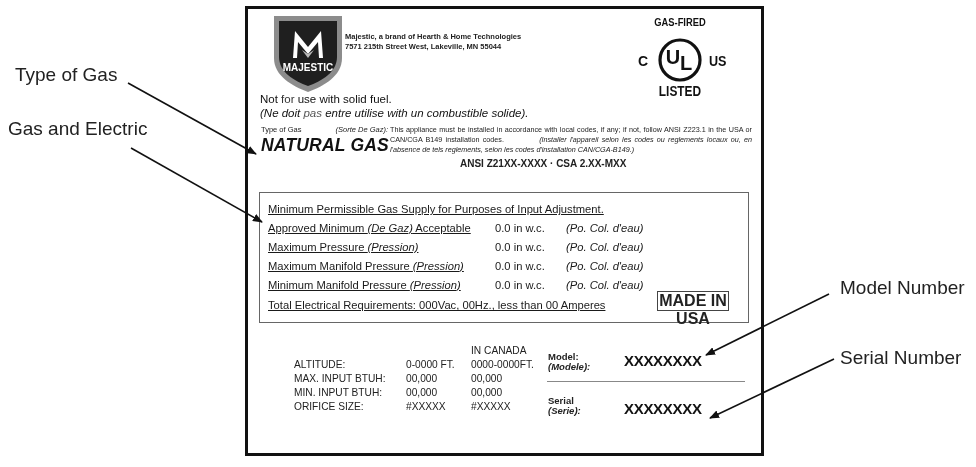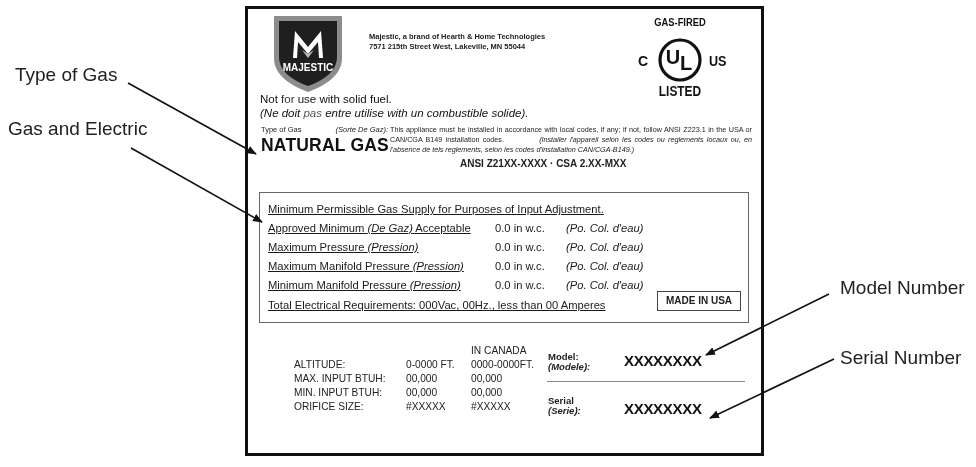--- a/index.html
+++ b/index.html
@@ -7,46 +7,46 @@
 
     .callout { position: absolute; font-family: "Liberation Sans", sans-serif; font-size: 19px; color: #222; line-height: 24px; }
     #callout-type-gas { left: 15px; top: 63px; }
     #callout-gas-elec { left: 8px; top: 117px; }
     #callout-model { left: 840px; top: 276px; }
     #callout-serial { left: 840px; top: 346px; }
 
     .plate { position: absolute; left: 245px; top: 6px; width: 519px; height: 450px; border: 3px solid #111; box-sizing: border-box; background: #fff; }
 
     .logo { position: absolute; left: 272px; top: 14px; width: 72px; height: 80px; }
-    .brand-info { position: absolute; left: 369px; top: 32px; font-size: 7.5px; font-weight: bold; line-height: 10px; color: #222; }
+    .brand-info { position: absolute; left: 345px; top: 32px; font-size: 7.5px; font-weight: bold; line-height: 10px; color: #222; }
     .ul-top { position: absolute; left: 646px; top: 16px; width: 68px; text-align: center; font-weight: bold; font-size: 11px; letter-spacing: 0; color: #111; font-family: "Liberation Sans", sans-serif; transform: scaleX(0.85); }
     .ul-bottom { position: absolute; left: 652px; top: 83px; width: 56px; text-align: center; font-weight: bold; font-size: 14px; color: #111; transform: scaleX(0.85); }
     .ul-c { position: absolute; left: 638px; top: 53px; font-weight: bold; font-size: 14px; color: #111; }
     .ul-us { position: absolute; left: 708px; top: 53px; font-weight: bold; font-size: 14px; color: #111; transform: scaleX(0.9); }
     .ul-circle { position: absolute; left: 657px; top: 37px; width: 46px; height: 46px; }
 
     .warn1 { position: absolute; left: 260px; top: 93px; font-size: 11.5px; color: #111; }
     .warn1 .light { color: #333; font-weight: normal; }
     .warn2 { position: absolute; left: 260px; top: 107px; font-size: 11.5px; font-style: italic; color: #111; }
     .warn2 .light { color: #555; }
 
     .type-gas-label { position: absolute; left: 261px; top: 125px; font-size: 7.5px; color: #222; }
     .type-gas-label i { font-style: italic; margin-left: 32px; }
-    .gas-value { position: absolute; left: 261px; top: 135px; font-size: 17.5px; font-weight: bold; color: #111; letter-spacing: 0.2px; }
+    .gas-value { position: absolute; left: 261px; top: 135px; font-size: 17.5px; font-weight: bold; color: #111; letter-spacing: 0.2px; font-style: italic; }
 
     .install-text { position: absolute; left: 390px; top: 125px; width: 362px; font-size: 7.2px; line-height: 9.8px; color: #222; text-align: justify; }
     .install-text i { font-style: italic; margin-left: 32px; }
     .ansi { position: absolute; left: 460px; top: 158px; font-size: 10px; font-weight: bold; color: #222; }
 
     .gas-box { position: absolute; left: 259px; top: 192px; width: 490px; height: 131px; border: 1px solid #666; box-sizing: border-box; }
     .gas-row { position: absolute; left: 268px; font-size: 11.2px; color: #1a1a1a; white-space: nowrap; text-decoration: underline; }
     .gas-row i { font-style: italic; }
     .gas-val { position: absolute; left: 495px; font-size: 11.2px; color: #1a1a1a; white-space: nowrap; }
     .gas-fr { position: absolute; left: 566px; font-size: 11.2px; font-style: italic; color: #1a1a1a; white-space: nowrap; }
-    .made-usa { position: absolute; left: 657px; top: 291px; width: 84px; height: 20px; border: 1px solid #444; box-sizing: border-box; font-size: 10px; font-weight: bold; text-align: center; line-height: 18px; color: #222; }
+    .made-usa { position: absolute; left: 657px; top: 291px; width: 72px; height: 20px; border: 1px solid #444; box-sizing: border-box; font-size: 16px; font-weight: bold; text-align: center; line-height: 18px; color: #222; }
 
     .spec { position: absolute; font-size: 10.2px; color: #222; white-space: nowrap; padding-left: 35px; }
 
     .id-label { position: absolute; font-size: 9.5px; font-weight: bold; line-height: 10px; color: #222; }
     .id-label i { font-style: italic; }
     .id-value { position: absolute; font-size: 15px; font-weight: bold; color: #111; letter-spacing: -0.3px; }
     .id-divider { position: absolute; left: 547px; top: 381px; width: 198px; height: 1px; background: #888; }
 
     svg.arrows { position: absolute; left: 0; top: 0; width: 976px; height: 467px; pointer-events: none; }
   </style>

